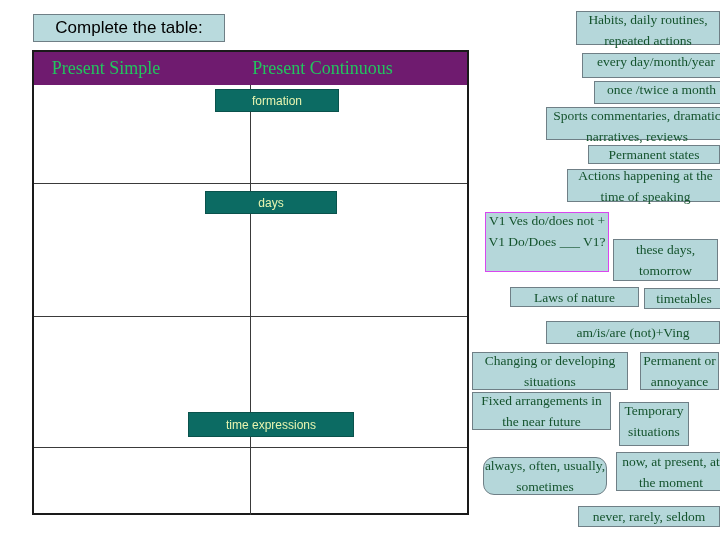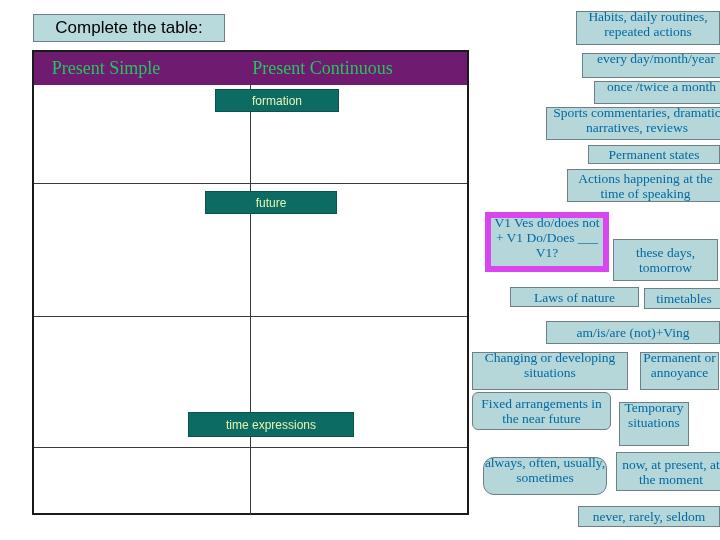--- a/index.html
+++ b/index.html
@@ -64,57 +64,57 @@
   }
   .teal-formation{left:199px;top:89px;width:124px;height:23px;}
   .teal-usage{left:189px;top:191px;width:132px;height:23px;}
   .teal-time{left:172px;top:412px;width:166px;height:25px;}
 
   
   .abox{
     position:absolute;
     background:#b5d7da;
     border:1px solid #6f7f86;
-    color:#0369a1;
+    color:#14532d;
     font-family:"Liberation Serif", serif;
     font-size:13.5px;
-    line-height:15px;
+    line-height:21px;
     text-align:center;
     box-sizing:border-box;
     display:flex;align-items:center;justify-content:center;
   }
   
   .abox.of{
     align-items:flex-start;
     overflow:visible;
   }
   .abox.of .txt{
     position:relative;
     width:100%;
     margin-top:-3px;
   }
   .abox .txt{display:block;width:100%;}
 
-  .dark{border:6px solid #d946ef;}
+  .dark{border:1px solid #d946ef;}
 
   
   .b-habits     {left:560px;top:11px;  width:144px;height:34px;}
   .b-every      {left:566px;top:53px;  width:148px;height:25px;}
   .b-once       {left:578px;top:81px;  width:135px;height:23px;}
   .b-sports     {left:530px;top:107px; width:182px;height:33px;}
   .b-permanent  {left:572px;top:145px; width:132px;height:19px;}
   .b-actions    {left:551px;top:169px; width:157px;height:33px;}
   .b-form-ps    {left:469px;top:212px; width:124px;height:60px;}
   .b-these      {left:597px;top:239px; width:105px;height:42px;}
   .b-laws       {left:494px;top:287px; width:129px;height:20px;}
   .b-timetables {left:628px;top:288px; width:80px;height:21px;}
   .b-amisare    {left:530px;top:321px; width:174px;height:23px;}
   .b-changing   {left:456px;top:352px; width:156px;height:38px;}
   .b-irritation {left:624px;top:352px; width:79px;height:38px;}
-  .b-fixed      {left:456px;top:392px; width:139px;height:38px;border-radius:6px;}
+  .b-fixed      {left:456px;top:392px; width:139px;height:38px;}
   .b-temporary  {left:603px;top:402px; width:70px;height:44px;}
   .b-always     {left:467px;top:457px; width:124px;height:38px;border-radius:11px;}
   .b-now        {left:600px;top:452px; width:110px;height:39px;}
   .b-never      {left:562px;top:506px; width:142px;height:21px;}
 </style>
 </head>
 <body>
 
 <div class="slide">
 
@@ -134,21 +134,21 @@
     <div class="vline"></div>
     <div class="hline hl1"></div>
     <div class="hline hl2"></div>
     <div class="hline hl3"></div>
   </div>
 
   <div class="teal teal-formation">
     <span>formation</span>
   </div>
   <div class="teal teal-usage">
-    <span>future</span>
+    <span>days</span>
   </div>
   <div class="teal teal-time">
     <span>time expressions</span>
   </div>
 
   <div class="abox of b-habits">
     <span class="txt">Habits, daily routines, repeated actions</span>
   </div>
   <div class="abox of b-every">
     <span class="txt">every day/month/year</span>

